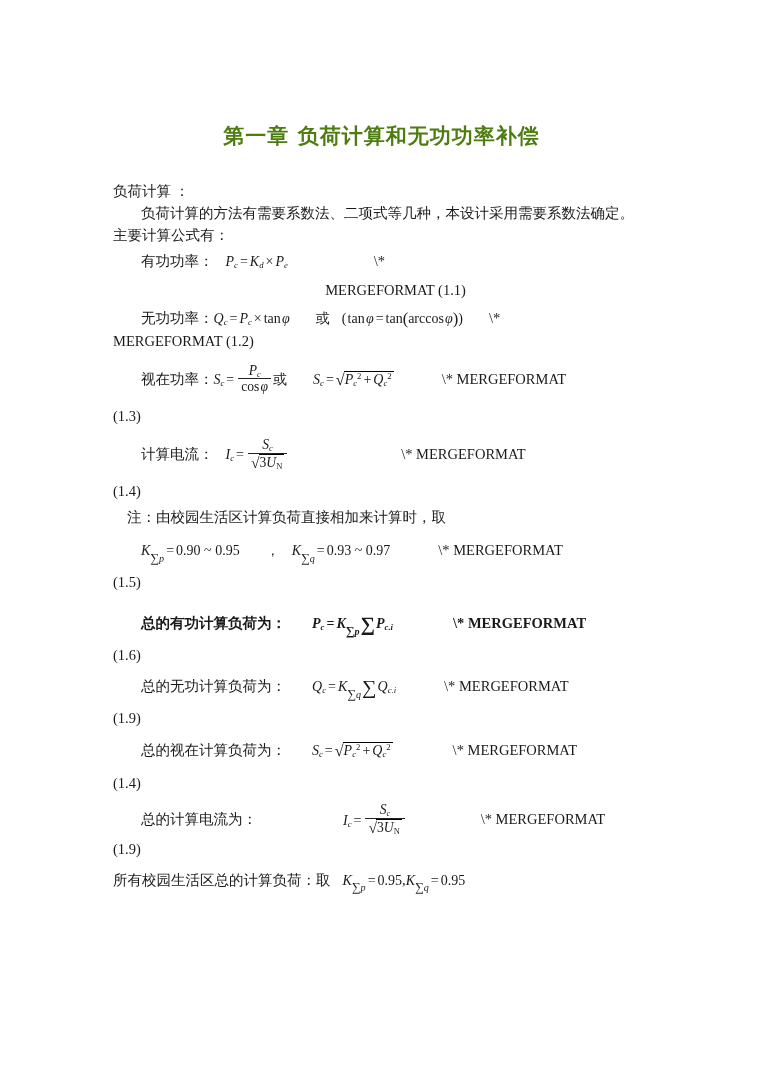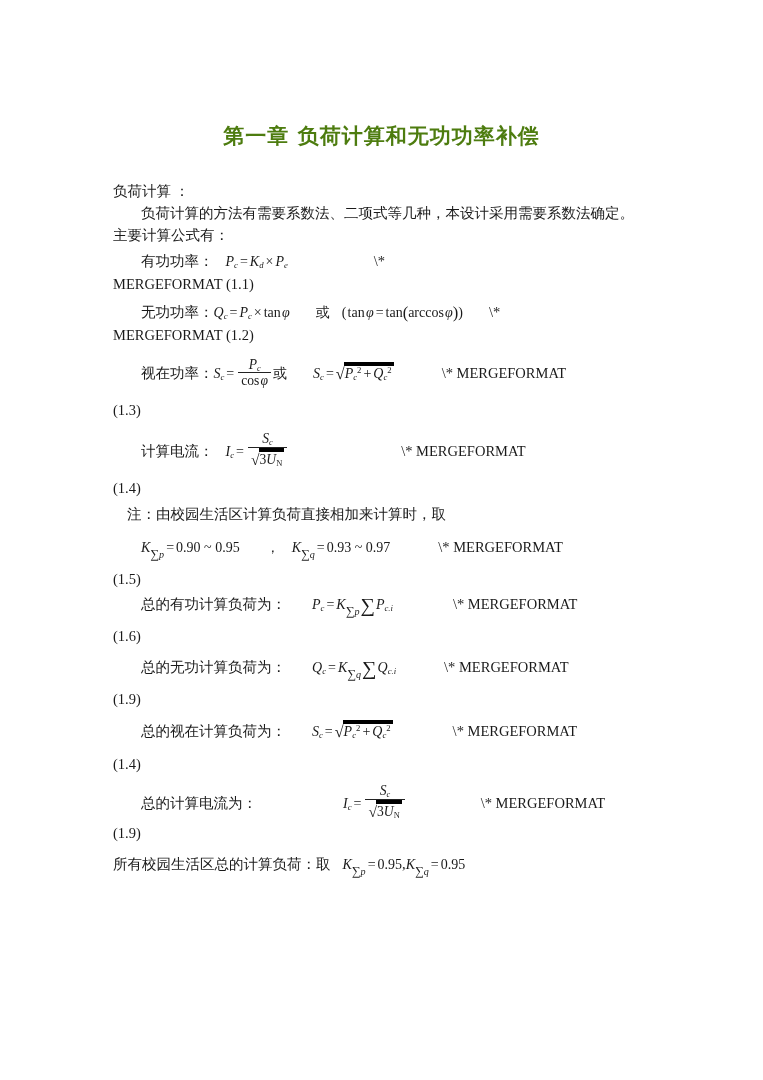--- a/index.html
+++ b/index.html
@@ -95,21 +95,21 @@
   .rad {
     display: inline-block;
     white-space: nowrap;
   }
   .rad > .sign {
     font-style: normal;
     font-size: 1.15em;
     vertical-align: -0.06em;
   }
   .rad > .arg {
-    border-top: 4px solid #000000;
+    border-top: 1px solid #000000;
     padding: 0 2px 0 1px;
     margin-left: -1px;
     display: inline-block;
     line-height: 1.15;
   }
   
   .ksig {
     display: inline-block;
     white-space: nowrap;
   }
@@ -155,21 +155,21 @@
 
     <p class="para flush">负荷计算 ：</p>
 
     <p class="para wrap" style="text-indent:28px;">负荷计算的方法有需要系数法、二项式等几种，本设计采用需要系数法确定。</p>
 
     <p class="para flush">主要计算公式有：</p>
 
     <p class="para indent2" style="margin-top:4px;">
       <span>有功功率：</span><span class="gap-sm"></span><span class="math"><span>P</span><sub class="v">c</sub><span class="op">=</span><span>K</span><sub class="v">d</sub><span class="op">×</span><span>P</span><sub class="v">e</sub></span><span class="gap-xl"></span><span class="tail">\*</span>
     </p>
-    <p class="para flush" style="margin-top:0;">
+    <p class="para flush" style="margin-top:6px;text-align:center;">
       <span class="eqnum">MERGEFORMAT</span>
       <span class="eqnum">(1.1)</span>
     </p>
 
     <p class="para indent2" style="margin-top:6px;">
       <span>无功功率：</span><span class="math"><span>Q</span><sub class="v">c</sub><span class="op">=</span><span>P</span><sub class="v">c</sub><span class="op">×</span><span class="up">tan</span> <span>φ</span></span><span class="gap-md"></span><span class="cn">或</span><span class="gap-sm"></span><span class="math"><span class="up">(</span> <span class="up">tan</span> <span>φ</span><span class="op">=</span><span class="up">tan</span><span class="up" style="font-size:1.18em;vertical-align:-0.06em;">(</span><span class="up">arccos</span> <span>φ</span><span class="up" style="font-size:1.18em;vertical-align:-0.06em;">)</span><span class="up">)</span></span><span class="gap-md"></span><span class="tail">\*</span>
     </p>
     <p class="para flush" style="margin-top:0;">
       <span class="eqnum">MERGEFORMAT</span>
       <span class="eqnum">(1.2)</span>
@@ -191,21 +191,21 @@
 
     <p class="para indent3" style="margin-top:4px;">注：由校园生活区计算负荷直接相加来计算时，取</p>
 
     <p class="para indent2" style="margin-top:8px; line-height:28px;">
       <span class="math"><span class="ksig"><span>K</span><span class="ksub"><span class="sig">∑</span><span>p</span></span></span><span class="op">=</span><span class="up">0.90 ~ 0.95</span></span><span class="gap-md"></span><span class="cn">，</span><span class="gap-sm"></span><span class="math"><span class="ksig"><span>K</span><span class="ksub"><span class="sig">∑</span><span>q</span></span></span><span class="op">=</span><span class="up">0.93 ~ 0.97</span></span><span class="gap-lg"></span><span class="tail">\* MERGEFORMAT</span>
     </p>
     <p class="para flush" style="margin-top:6px;">
       <span class="eqnum">(1.5)</span>
     </p>
 
-    <p class="para indent2" style="margin-top:0; line-height:28px;">
+    <p class="para indent2" style="margin-top:16px; line-height:28px;font-weight:bold;">
       <span>总的有功计算负荷为：</span><span class="gap-md"></span><span class="math"><span>P</span><sub class="v">c</sub><span class="op">=</span><span class="ksig"><span>K</span><span class="ksub"><span class="sig">∑</span><span>p</span></span></span><span class="bigsum">∑</span><span>P</span><sub class="v">c.i</sub></span><span class="gap-lg"></span><span class="gap-sm"></span><span class="tail">\* MERGEFORMAT</span>
     </p>
     <p class="para flush" style="margin-top:6px;">
       <span class="eqnum">(1.6)</span>
     </p>
 
     <p class="para indent2" style="margin-top:6px; line-height:28px;">
       <span>总的无功计算负荷为：</span><span class="gap-md"></span><span class="math"><span>Q</span><sub class="v">c</sub><span class="op">=</span><span class="ksig"><span>K</span><span class="ksub"><span class="sig">∑</span><span>q</span></span></span><span class="bigsum">∑</span><span>Q</span><sub class="v">c.i</sub></span><span class="gap-lg"></span><span class="tail">\* MERGEFORMAT</span>
     </p>
     <p class="para flush" style="margin-top:6px;">

